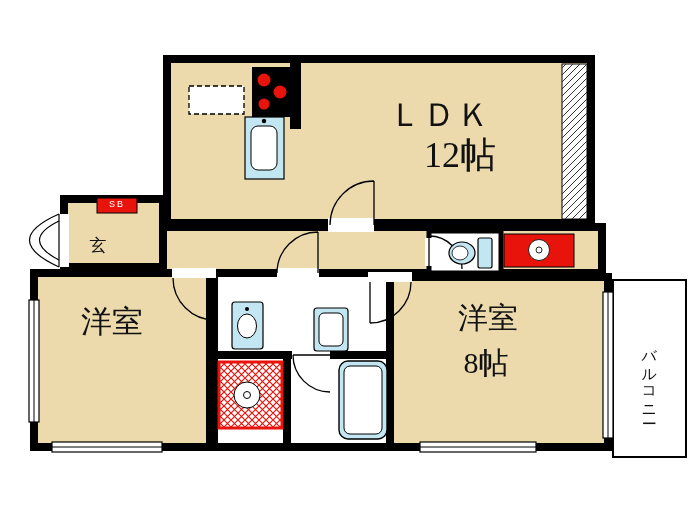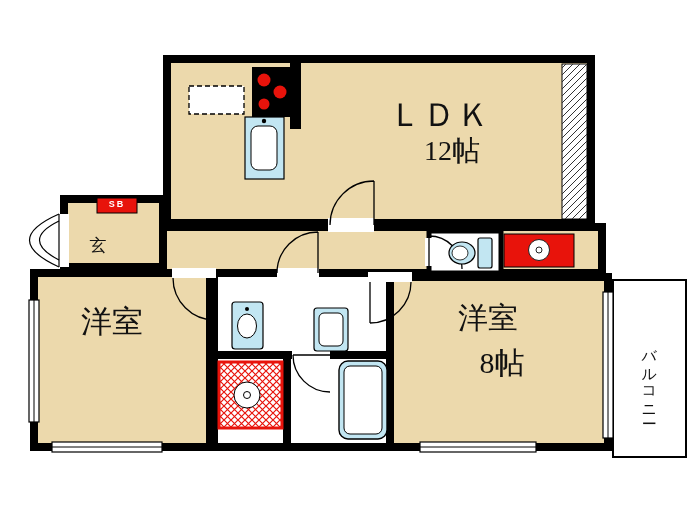--- a/index.html
+++ b/index.html
@@ -1,27 +1,27 @@
 <!DOCTYPE html>
 <html><head>
 <meta charset="utf-8">
 <style>
   html,body{margin:0;padding:0;background:#fff;}
   .plan{position:relative;width:700px;height:525px;background:#ffffff;overflow:hidden;
         font-family:"Liberation Serif","DejaVu Serif",serif;}
   .plan svg{position:absolute;left:0;top:0;}
   .lbl{position:absolute;text-align:center;color:#111;white-space:nowrap;line-height:1.1;}
   .lbl-ldk-name{left:352px;top:97px;width:176px;font-size:33px;letter-spacing:1px;}
-  .lbl-ldk-size{left:364px;top:136px;width:176px;font-size:28px;}
+  .lbl-ldk-size{left:372px;top:136px;width:176px;font-size:36px;}
   .lbl-b1-name{left:22px;top:305px;width:180px;font-size:31px;}
   .lbl-b1-size{left:22px;top:350px;width:180px;font-size:31px;}
   .lbl-b2-name{left:398px;top:301px;width:180px;font-size:30px;}
-  .lbl-b2-size{left:412px;top:346px;width:180px;font-size:30px;}
+  .lbl-b2-size{left:396px;top:346px;width:180px;font-size:30px;}
   .lbl-genkan{left:80px;top:237px;width:36px;font-size:17px;}
-  .lbl-sb{left:97px;top:200px;width:40px;font-size:9px;font-weight:bold;color:#fff;
+  .lbl-sb{left:97px;top:200px;width:40px;font-size:9px;font-weight:normal;color:#fff;
           letter-spacing:2px;font-family:"Liberation Sans",sans-serif;}
   .lbl-balcony{left:631px;top:294px;width:36px;height:168px;font-size:15px;
                writing-mode:vertical-rl;text-orientation:mixed;
                display:flex;align-items:center;justify-content:center;letter-spacing:2px;}
 </style>
 </head>
 <body>
 
 <div class="plan">
 

